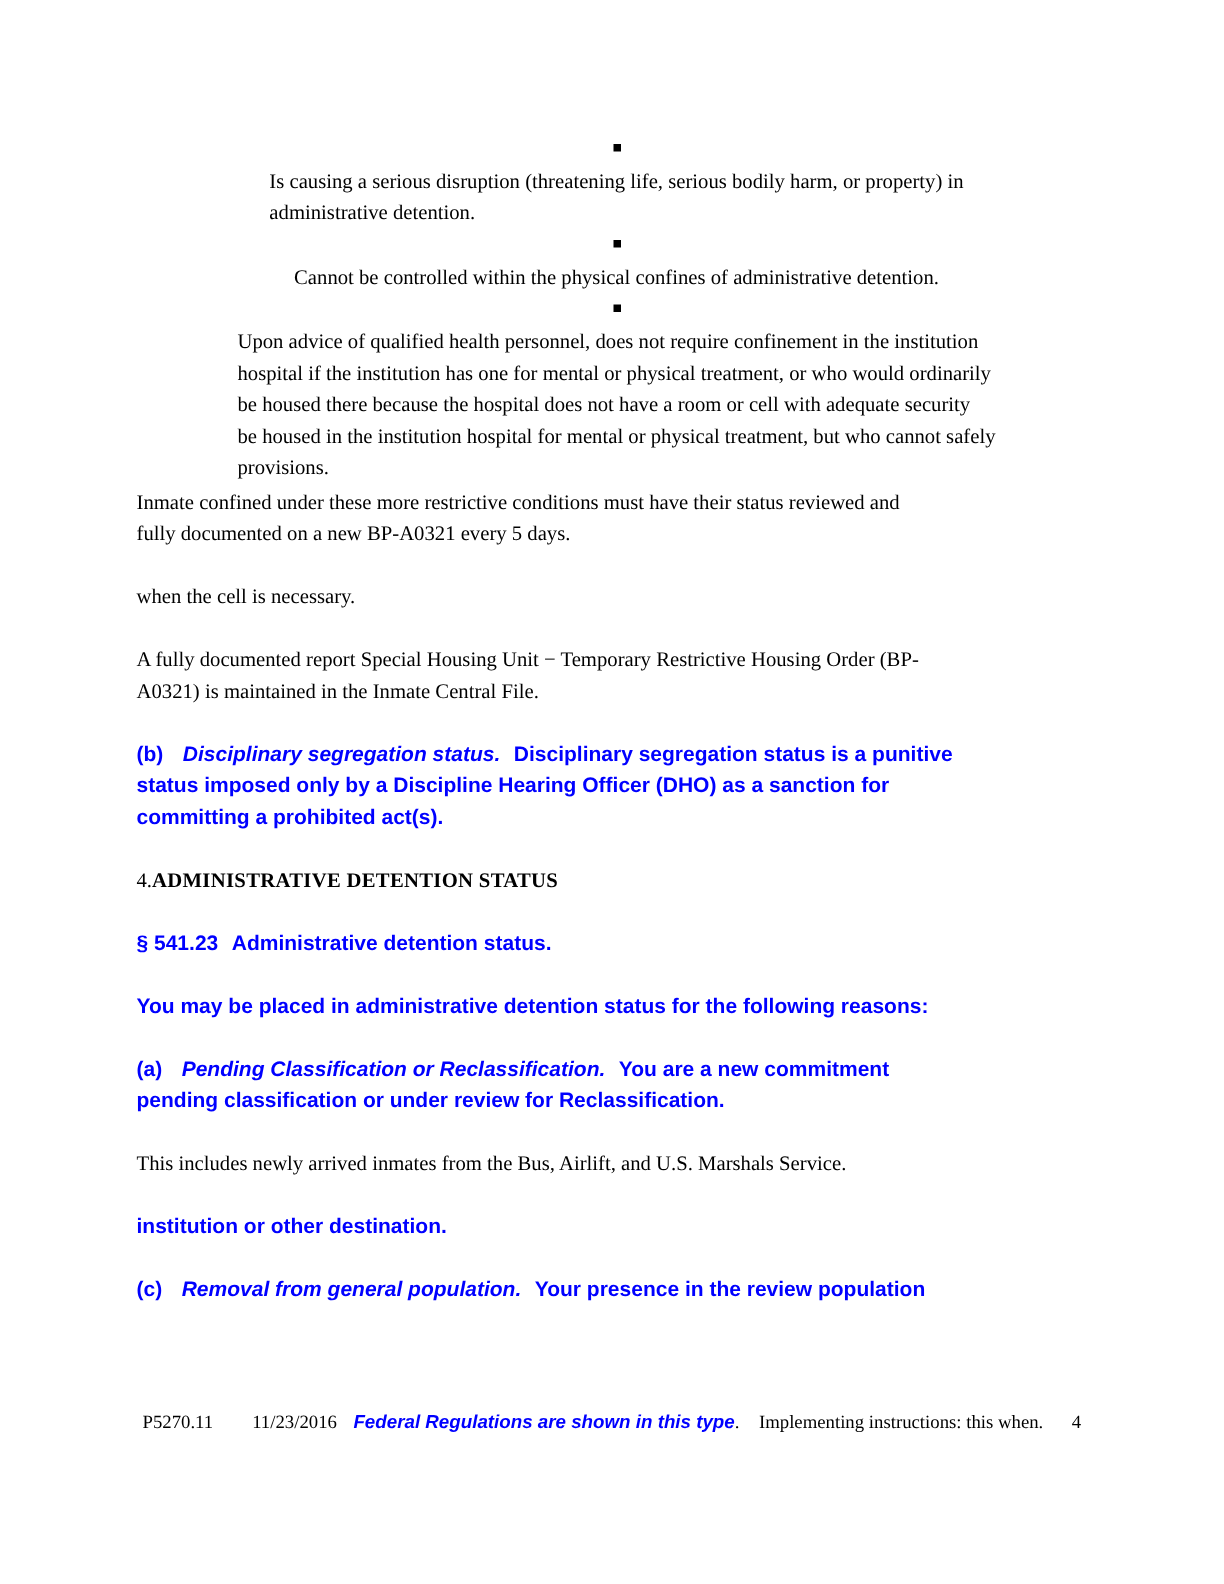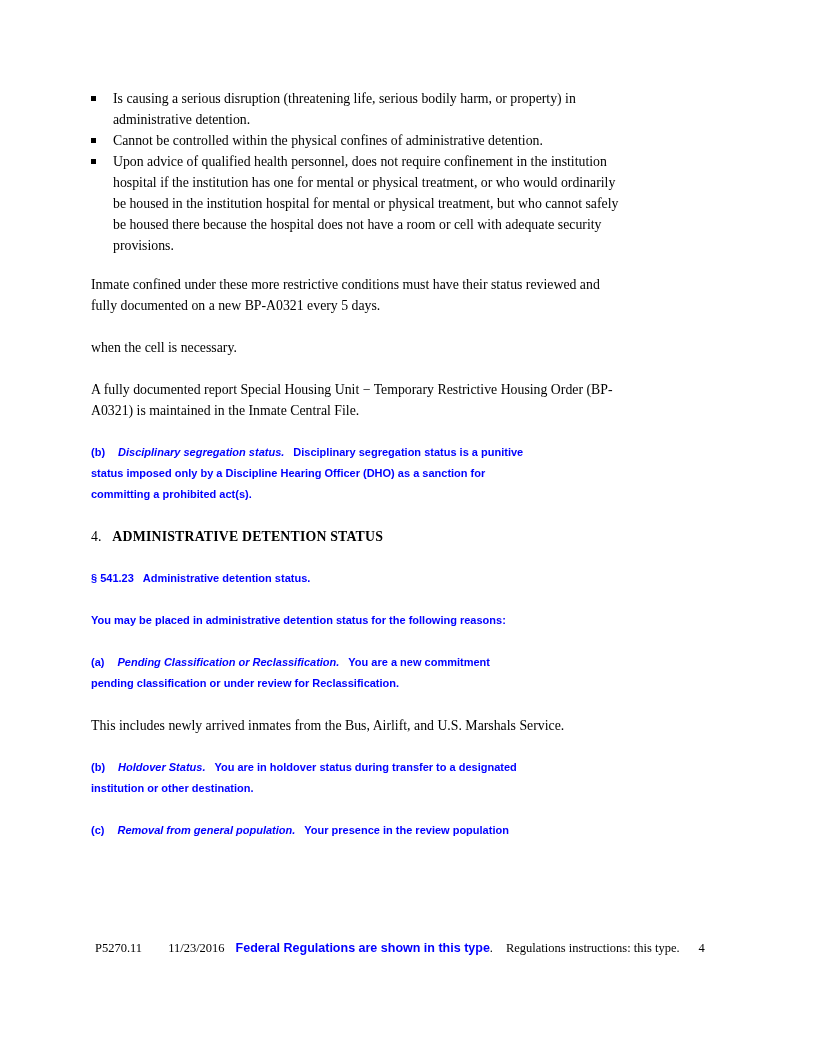--- a/index.html
+++ b/index.html
@@ -22,90 +22,92 @@
     top: 88px;
     width: 640px;
   }
   
   .serif-para {
     margin: 21px 0 0 0;
     font-size: 13.8px;
     line-height: 21px;
     color: #000000;
   }
-  .serif-para.tight { margin-top: 18px; }
+  .serif-para.tight { margin-top: 2px; }
   
   .bullet-list {
     margin: 0;
     padding: 0;
     list-style: none;
     font-size: 13.8px;
     line-height: 21px;
   }
   .bullet-list li {
     display: flex;
-    align-items: flex-start;
+    align-items: center;
+    flex-direction: column;
   }
   .bullet-marker-col {
     flex: 0 0 22px;
   }
   .sq {
     display: block;
     width: 5px;
     height: 5px;
     margin-top: 8px;
     background: #000000;
   }
   .bullet-text { flex: 1 1 auto; }
   .ln { display: block; }
   
   .reg-para {
     margin: 21px 0 0 0;
     font-family: "Liberation Sans", sans-serif;
     font-weight: bold;
-    font-size: 11px;
+    font-size: 14px;
     line-height: 21px;
     color: #0000FF;
   }
   .reg-title {
     font-style: italic;
     margin-left: 13px;
   }
   .reg-rest { margin-left: 9px; }
   .reg-sec-title { margin-left: 9px; }
   
   .black-heading {
     margin: 21px 0 0 0;
     font-size: 13.8px;
     line-height: 21px;
     font-weight: normal;
     color: #000000;
   }
   .h-title {
     font-weight: bold;
-    margin-left: 11px;
+    margin-left: 0;
     letter-spacing: 0.2px;
     text-align: right;
   }
   
   .footer {
     position: absolute;
     left: 95px;
     top: 941px;
     font-size: 12.5px;
     line-height: 15px;
     white-space: nowrap;
     color: #000000;
   }
   .footer .f-date { margin-left: 26px; }
   .footer .f-blue {
     margin-left: 11px;
     font-family: "Liberation Sans", sans-serif;
     font-weight: bold;
     color: #0000FF;
+    font-style: italic;
   }
   .footer .f-impl { margin-left: 13px; }
   .footer .f-page { margin-left: 19px; }
 </style>
 </head>
 <body>
 
 <div class="page">
   <div class="content">
 
@@ -127,22 +129,22 @@
           <span class="ln">Cannot be controlled within the physical confines of administrative detention.</span>
         </span>
       </li>
       <li>
         <span class="bullet-marker-col">
             <span class="sq"></span>
           </span>
         <span class="bullet-text">
           <span class="ln">Upon advice of qualified health personnel, does not require confinement in the institution</span>
           <span class="ln">hospital if the institution has one for mental or physical treatment, or who would ordinarily</span>
+          <span class="ln">be housed there because the hospital does not have a room or cell with adequate security</span>
           <span class="ln">be housed in the institution hospital for mental or physical treatment, but who cannot safely</span>
-          <span class="ln">be housed there because the hospital does not have a room or cell with adequate security</span>
           <span class="ln">provisions.</span>
         </span>
       </li>
     </ul>
 
     <p class="serif-para tight">
       <span class="ln">Inmate confined under these more restrictive conditions must have their status reviewed and</span>
       <span class="ln">fully documented on a new BP-A0321 every 5 days.</span>
     </p>
 
@@ -182,30 +184,27 @@
         <span class="reg-label">(a)</span><span class="reg-title">Pending Classification or Reclassification.</span><span class="reg-rest">You are a new commitment</span>
       </span>
       <span class="ln">pending classification or under review for Reclassification.</span>
     </p>
 
     <p class="serif-para">
       <span class="ln">This includes newly arrived inmates from the Bus, Airlift, and U.S. Marshals Service.</span>
     </p>
 
     <p class="reg-para">
-      <span class="ln">
-        <span class="reg-label">(b)</span><span class="reg-title">Holdover Status.</span><span class="reg-rest">You are in holdover status during transfer to a designated</span>
-      </span>
       <span class="ln">institution or other destination.</span>
     </p>
 
     <p class="reg-para">
       <span class="ln">
         <span class="reg-label">(c)</span><span class="reg-title">Removal from general population.</span><span class="reg-rest">Your presence in the review population</span>
       </span>
     </p>
 
   </div>
 
   <div class="footer">
-    <span>P5270.11</span><span class="f-date">11/23/2016</span><span class="f-blue">Federal Regulations are shown in this type</span><span>.</span><span class="f-impl">Regulations instructions: this type.</span><span class="f-page">4</span>
+    <span>P5270.11</span><span class="f-date">11/23/2016</span><span class="f-blue">Federal Regulations are shown in this type</span><span>.</span><span class="f-impl">Implementing instructions: this when.</span><span class="f-page">4</span>
   </div>
 </div>
 
 </body></html>

